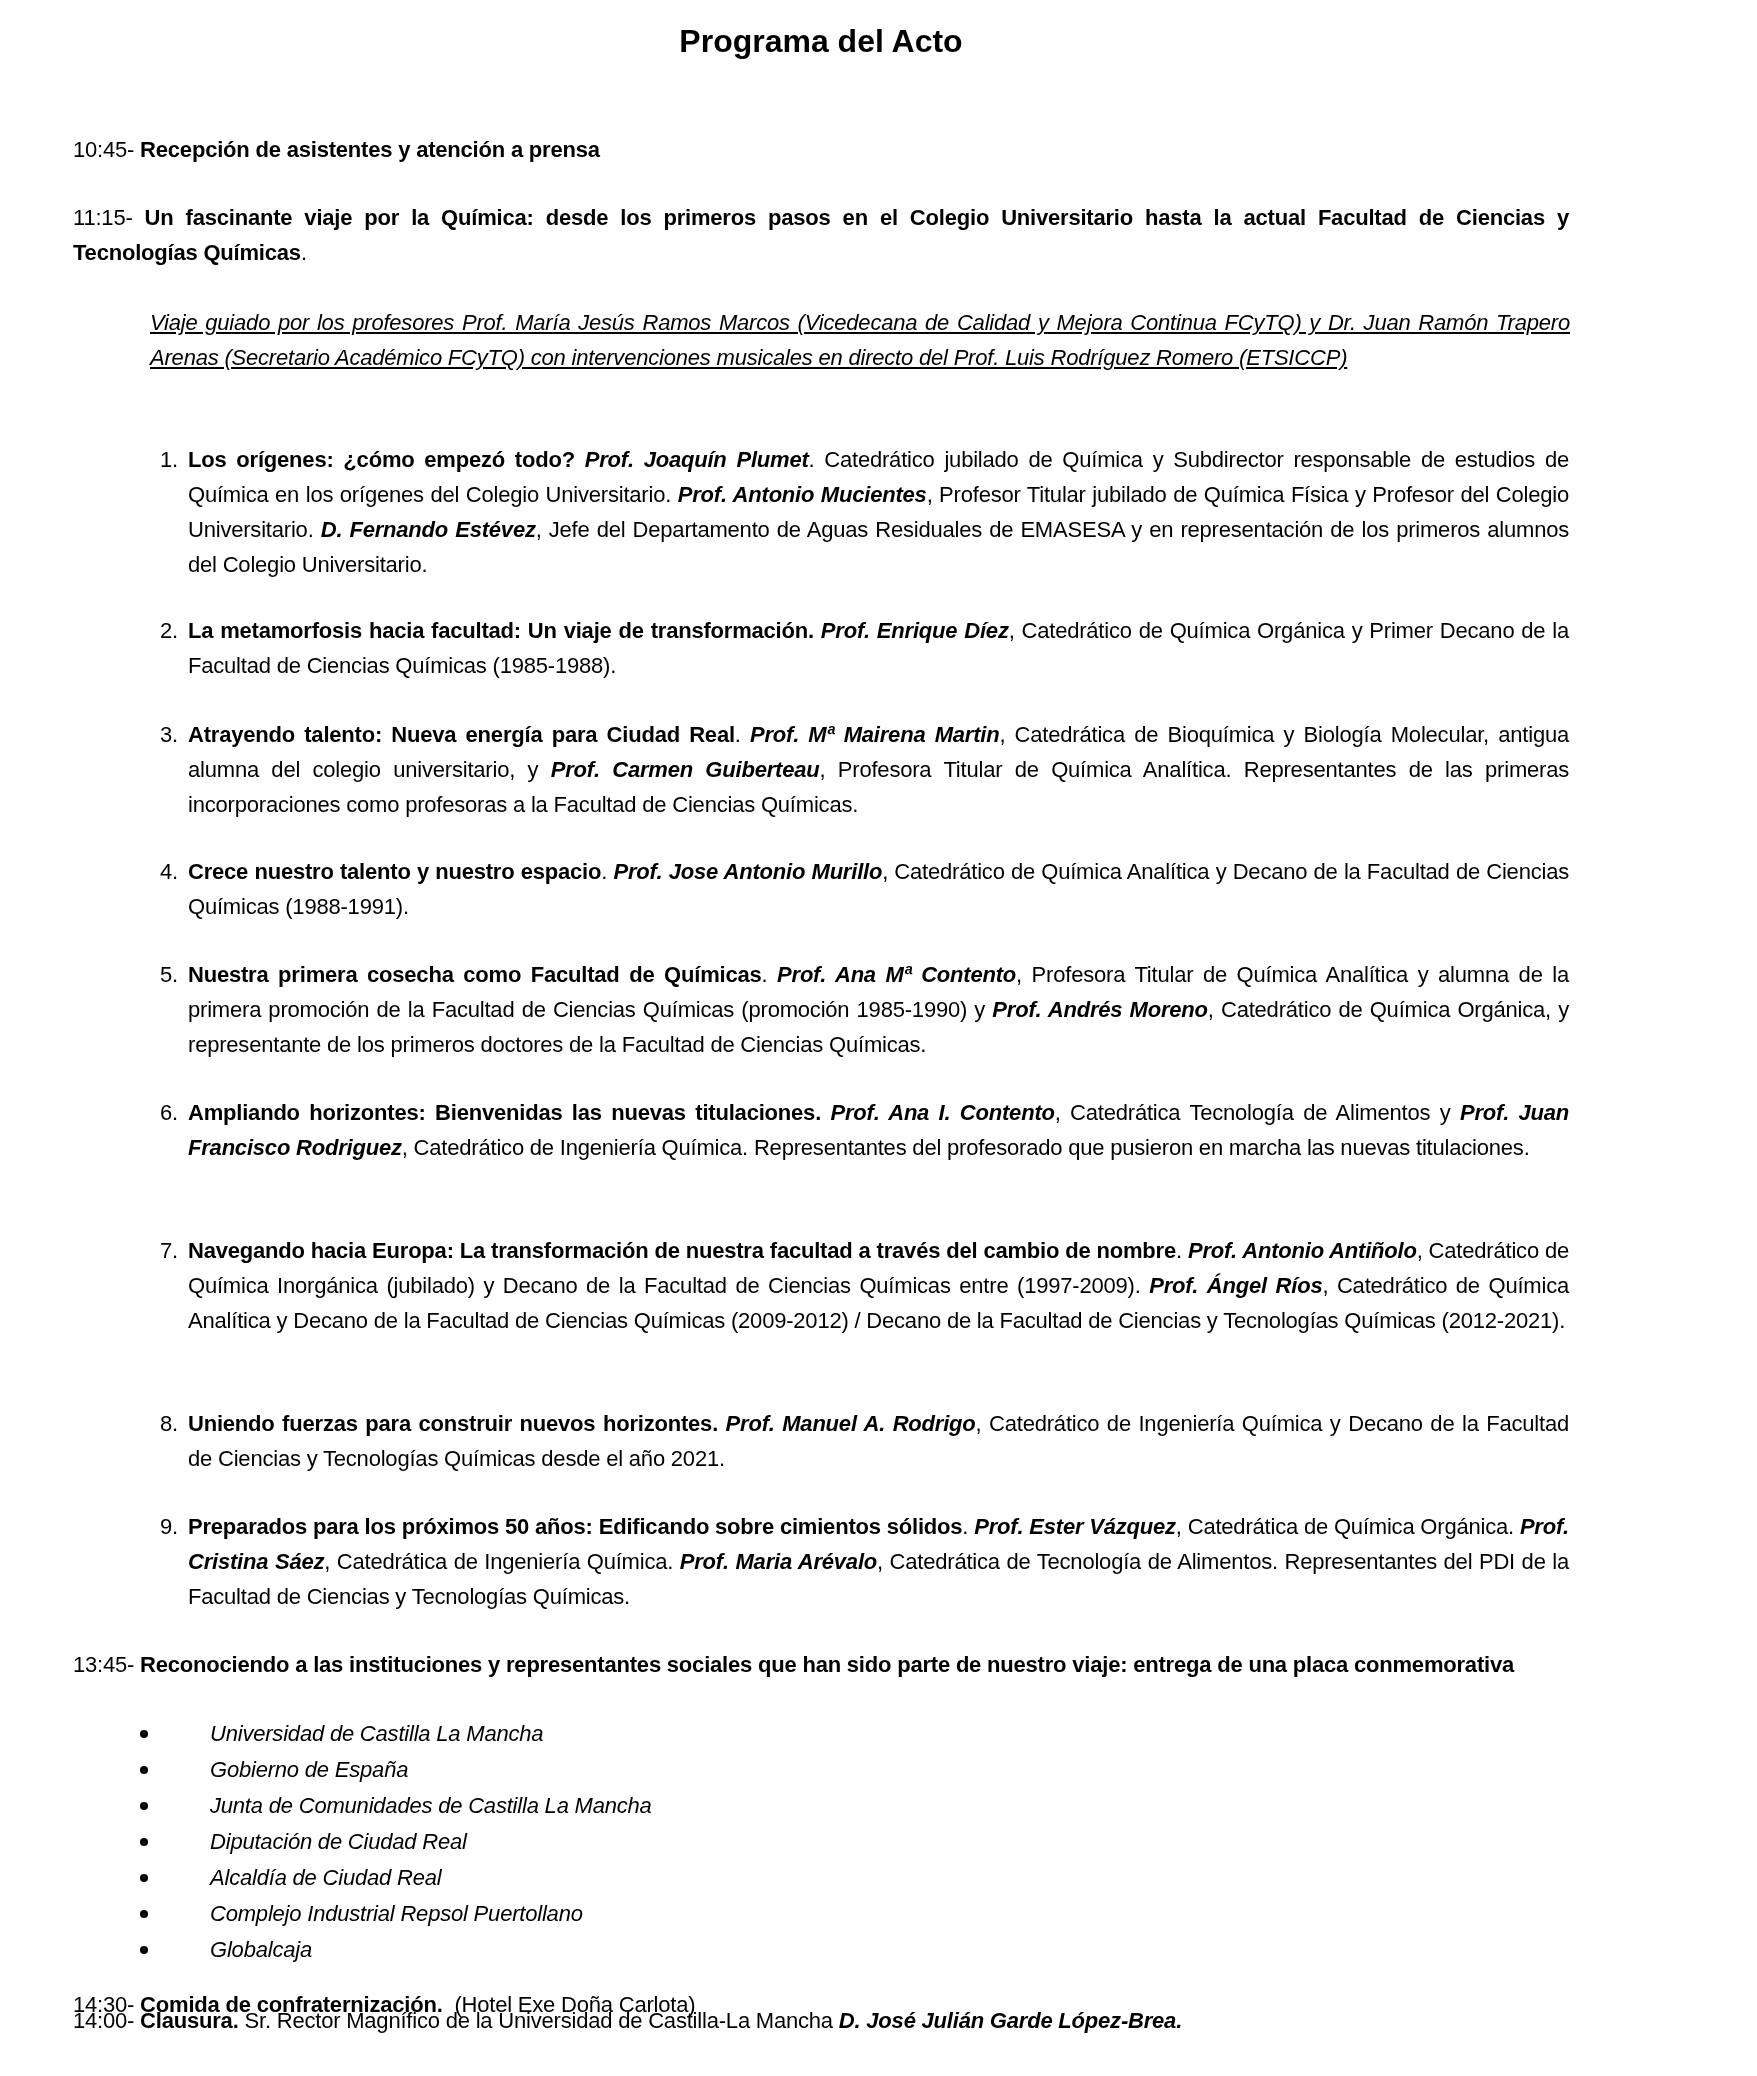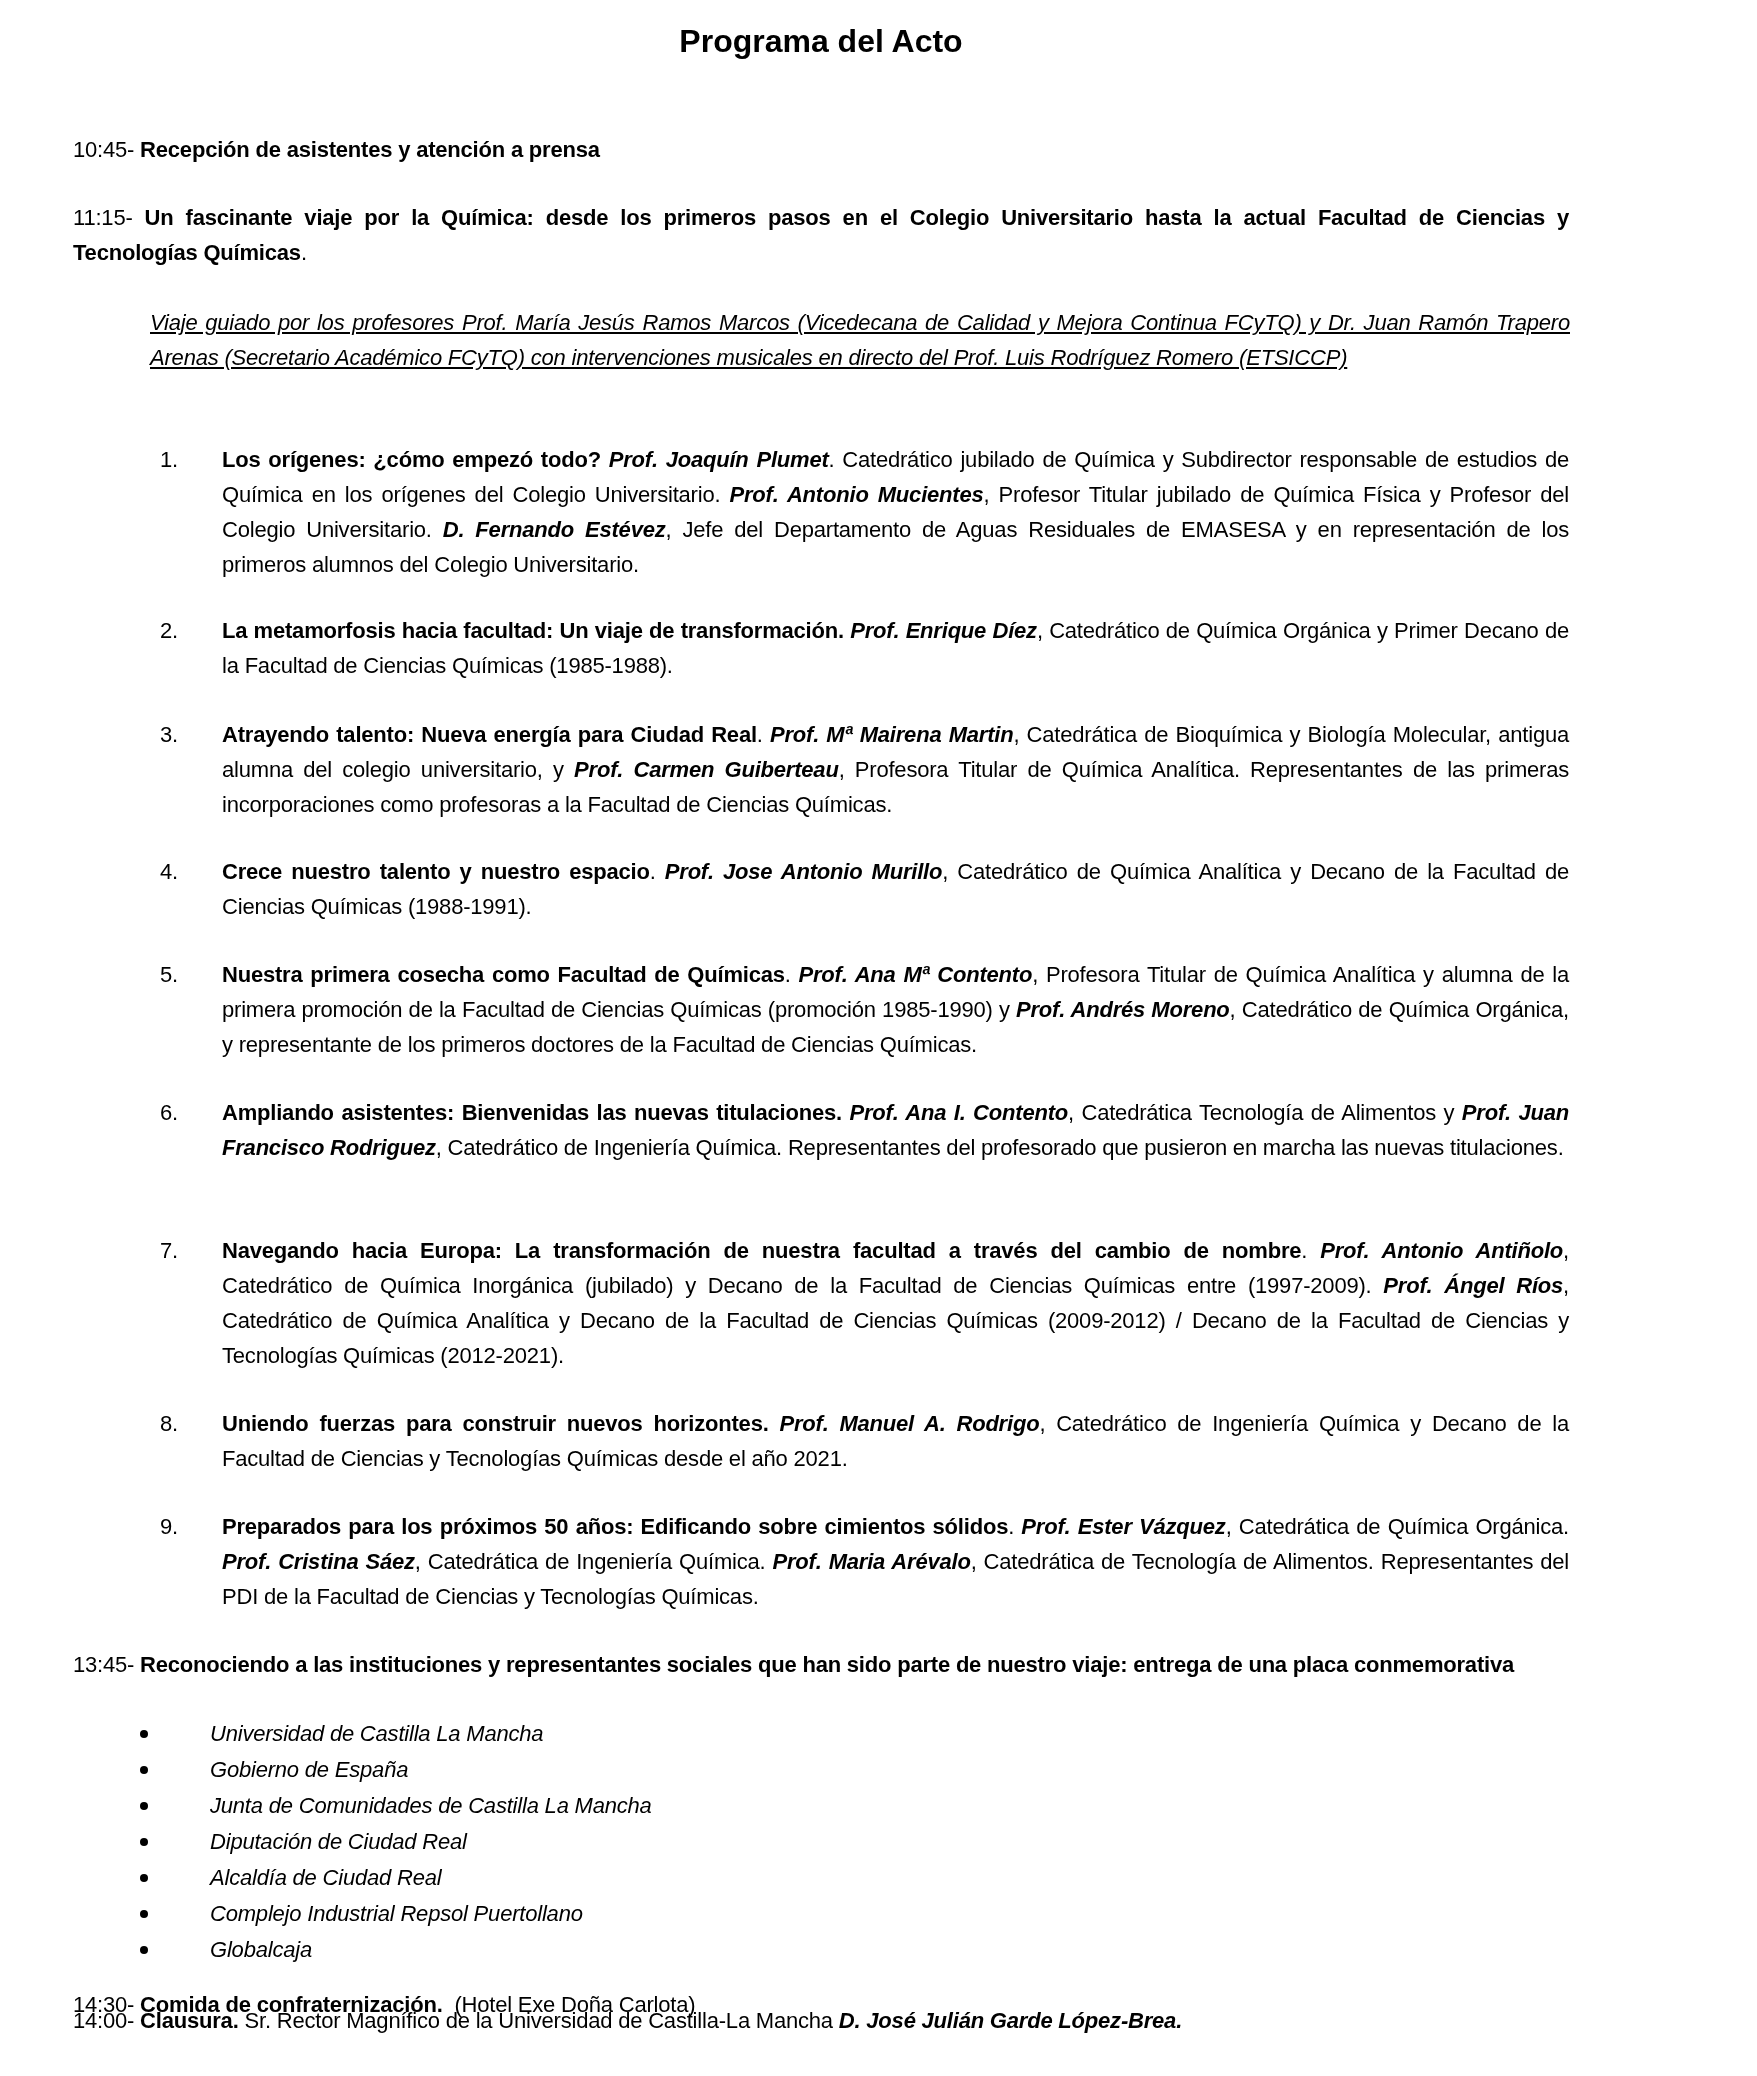--- a/index.html
+++ b/index.html
@@ -3,21 +3,21 @@
 <meta charset="utf-8">
 <style>
   html, body { margin:0; padding:0; background:#ffffff; }
   body { width:1757px; height:2077px; position:relative; overflow:hidden;
          font-family:"Liberation Sans", sans-serif; color:#000; }
   .blk { position:absolute; left:73px; width:1496px; font-size:22px; line-height:35px; text-align:justify; letter-spacing:-0.2px; }
   .title { position:absolute; left:0; width:1642px; top:21.5px; text-align:center; font-weight:bold; font-size:32px; line-height:38px; }
   .ital { position:absolute; left:150px; width:1420px; font-size:22px; line-height:35px; font-style:italic; text-align:left; letter-spacing:-0.2px;text-decoration:underline; }
   .item { position:absolute; left:160px; width:1409px; font-size:22px; line-height:35px; letter-spacing:-0.2px; }
   .item .num { position:absolute; left:0; top:0; width:46px; }
-  .item .txt { margin-left:62px; text-align:justify; display:block; }
+  .item .txt { margin-left:28px; text-align:justify; display:block; }
   .bullets { position:absolute; left:140px; top:1716px; }
   .bullet { position:relative; height:36px; font-size:22px; line-height:36px; font-style:italic; letter-spacing:-0.2px; }
   .bullet .dot { position:absolute; left:0; top:14px; width:8.4px; height:8.4px; border-radius:50%; background:#000; }
   .bullet .btxt { position:absolute; left:70px; white-space:nowrap; }
   b { font-weight:bold; }
   .bi { font-weight:bold; font-style:italic; }
 </style>
 </head>
 <body>
 
@@ -55,21 +55,21 @@
   <span class="txt"><b>Crece nuestro talento y nuestro espacio</b><span>. </span><span class="bi">Prof. Jose Antonio Murillo</span><span>, Catedrático de Química Analítica y Decano de la Facultad de Ciencias Químicas (1988-1991).</span></span>
 </div>
 
 <div class="item" style="top:957px;">
   <span class="num">5.</span>
   <span class="txt"><b>Nuestra primera cosecha como Facultad de Químicas</b><span>. </span><span class="bi">Prof. Ana Mª Contento</span><span>, Profesora Titular de Química Analítica y alumna de la primera promoción de la Facultad de Ciencias Químicas (promoción 1985-1990) y </span><span class="bi">Prof. Andrés Moreno</span><span>, Catedrático de Química Orgánica, y representante de los primeros doctores de la Facultad de Ciencias Químicas.</span></span>
 </div>
 
 <div class="item" style="top:1095px;">
   <span class="num">6.</span>
-  <span class="txt"><b>Ampliando asistentes: Bienvenidas las nuevas titulaciones.</b> <span class="bi">Prof.  Ana I. Contento</span><span>, Catedrática Tecnología de Alimentos y </span><span class="bi">Prof. Juan Francisco Rodriguez</span><span>, Catedrático de Ingeniería Química. Representantes del profesorado que pusieron en marcha las nuevas titulaciones.</span></span>
+  <span class="txt"><b>Ampliando horizontes: Bienvenidas las nuevas titulaciones.</b> <span class="bi">Prof.  Ana I. Contento</span><span>, Catedrática Tecnología de Alimentos y </span><span class="bi">Prof. Juan Francisco Rodriguez</span><span>, Catedrático de Ingeniería Química. Representantes del profesorado que pusieron en marcha las nuevas titulaciones.</span></span>
 </div>
 
 <div class="item" style="top:1233px;">
   <span class="num">7.</span>
   <span class="txt"><b>Navegando hacia Europa: La transformación de nuestra facultad a través del cambio de nombre</b><span>. </span><span class="bi">Prof. Antonio Antiñolo</span><span>, Catedrático de Química Inorgánica (jubilado) y Decano de la Facultad de Ciencias Químicas entre (1997-2009). </span><span class="bi">Prof. Ángel Ríos</span><span>, Catedrático de Química Analítica y Decano de la Facultad de Ciencias Químicas (2009-2012) / Decano de la Facultad de Ciencias y Tecnologías Químicas (2012-2021).</span></span>
 </div>
 
 <div class="item" style="top:1406px;">
   <span class="num">8.</span>
   <span class="txt"><b>Uniendo fuerzas para construir nuevos horizontes.</b> <span class="bi">Prof. Manuel A. Rodrigo</span><span>, Catedrático de Ingeniería Química y Decano de la Facultad de Ciencias y Tecnologías Químicas desde el año 2021.</span></span>

